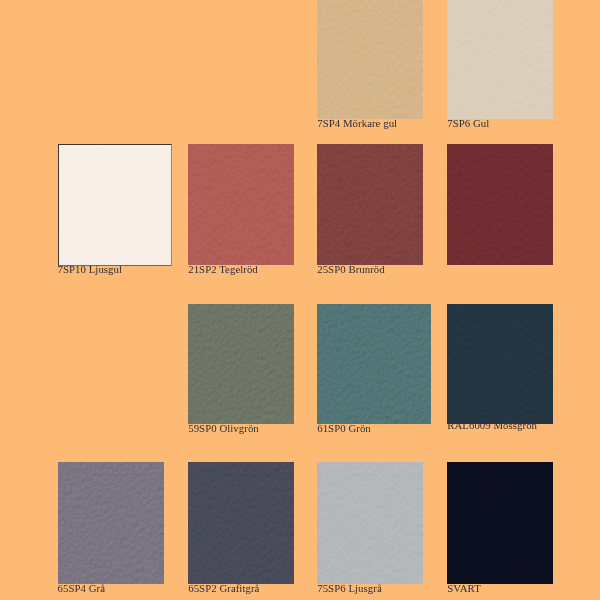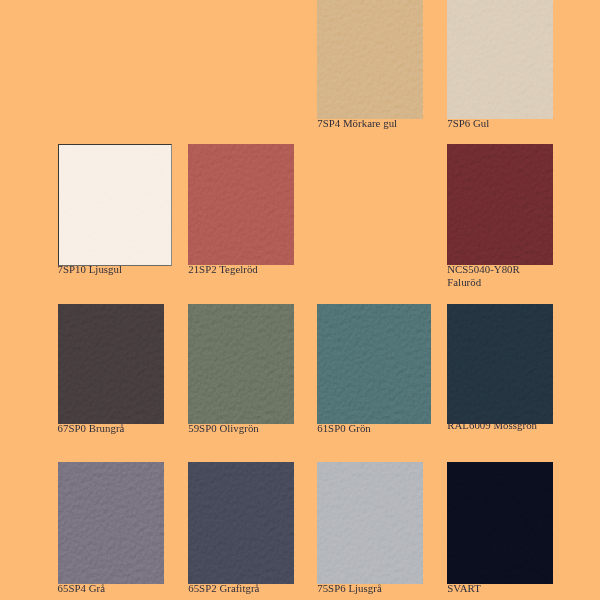--- a/index.html
+++ b/index.html
@@ -72,36 +72,34 @@
     <div class="lbl" style="top: 118.8px;">7SP10 Ljusgul</div>
   </div>
   <div class="cell" style="left: 188.2px; top: 144.2px; width: 106.2px; height: 142.8px;">
     <div class="chip" style="height: 120.8px;">
       <div class="fill" style="background: rgb(177, 92, 85);"></div>
       <div class="tex"></div>
       <div class="tex2"></div>
     </div>
     <div class="lbl" style="top: 118.8px;">21SP2 Tegelröd</div>
   </div>
+  <div class="cell" style="left: 317.2px; top: 144.2px; width: 106.2px; height: 142.8px;">
+    <div class="chip" style="height: 120.8px;">
+      <div class="fill" style="background: rgb(127, 65, 62);"></div>
+      <div class="tex"></div>
+      <div class="tex2"></div>
+    </div>
+    <div class="lbl" style="top: 118.8px;">25SP0 Brunröd</div>
+  </div>
   <div class="cell" style="left: 447.2px; top: 144.2px; width: 106.2px; height: 142.8px;">
     <div class="chip" style="height: 120.8px;">
       <div class="fill" style="background: rgb(112, 44, 49);"></div>
       <div class="tex"></div>
       <div class="tex2"></div>
     </div>
-    <div class="lbl" style="top: 118.8px;">NCS5040-Y80R
-Faluröd</div>
-  </div>
-  <div class="cell" style="left: 57.5px; top: 303.9px; width: 106.2px; height: 141.8px;">
-    <div class="chip" style="height: 119.8px;">
-      <div class="fill" style="background: rgb(70, 61, 63);"></div>
-      <div class="tex"></div>
-      <div class="tex2"></div>
-    </div>
-    <div class="lbl" style="top: 117.8px;">67SP0 Brungrå</div>
   </div>
   <div class="cell" style="left: 188.2px; top: 303.9px; width: 106.2px; height: 141.8px;">
     <div class="chip" style="height: 119.8px;">
       <div class="fill" style="background: rgb(108, 116, 100);"></div>
       <div class="tex"></div>
       <div class="tex2"></div>
     </div>
     <div class="lbl" style="top: 117.8px;">59SP0 Olivgrön</div>
   </div>
   <div class="cell" style="left: 317.2px; top: 303.9px; width: 114px; height: 141.8px;">

